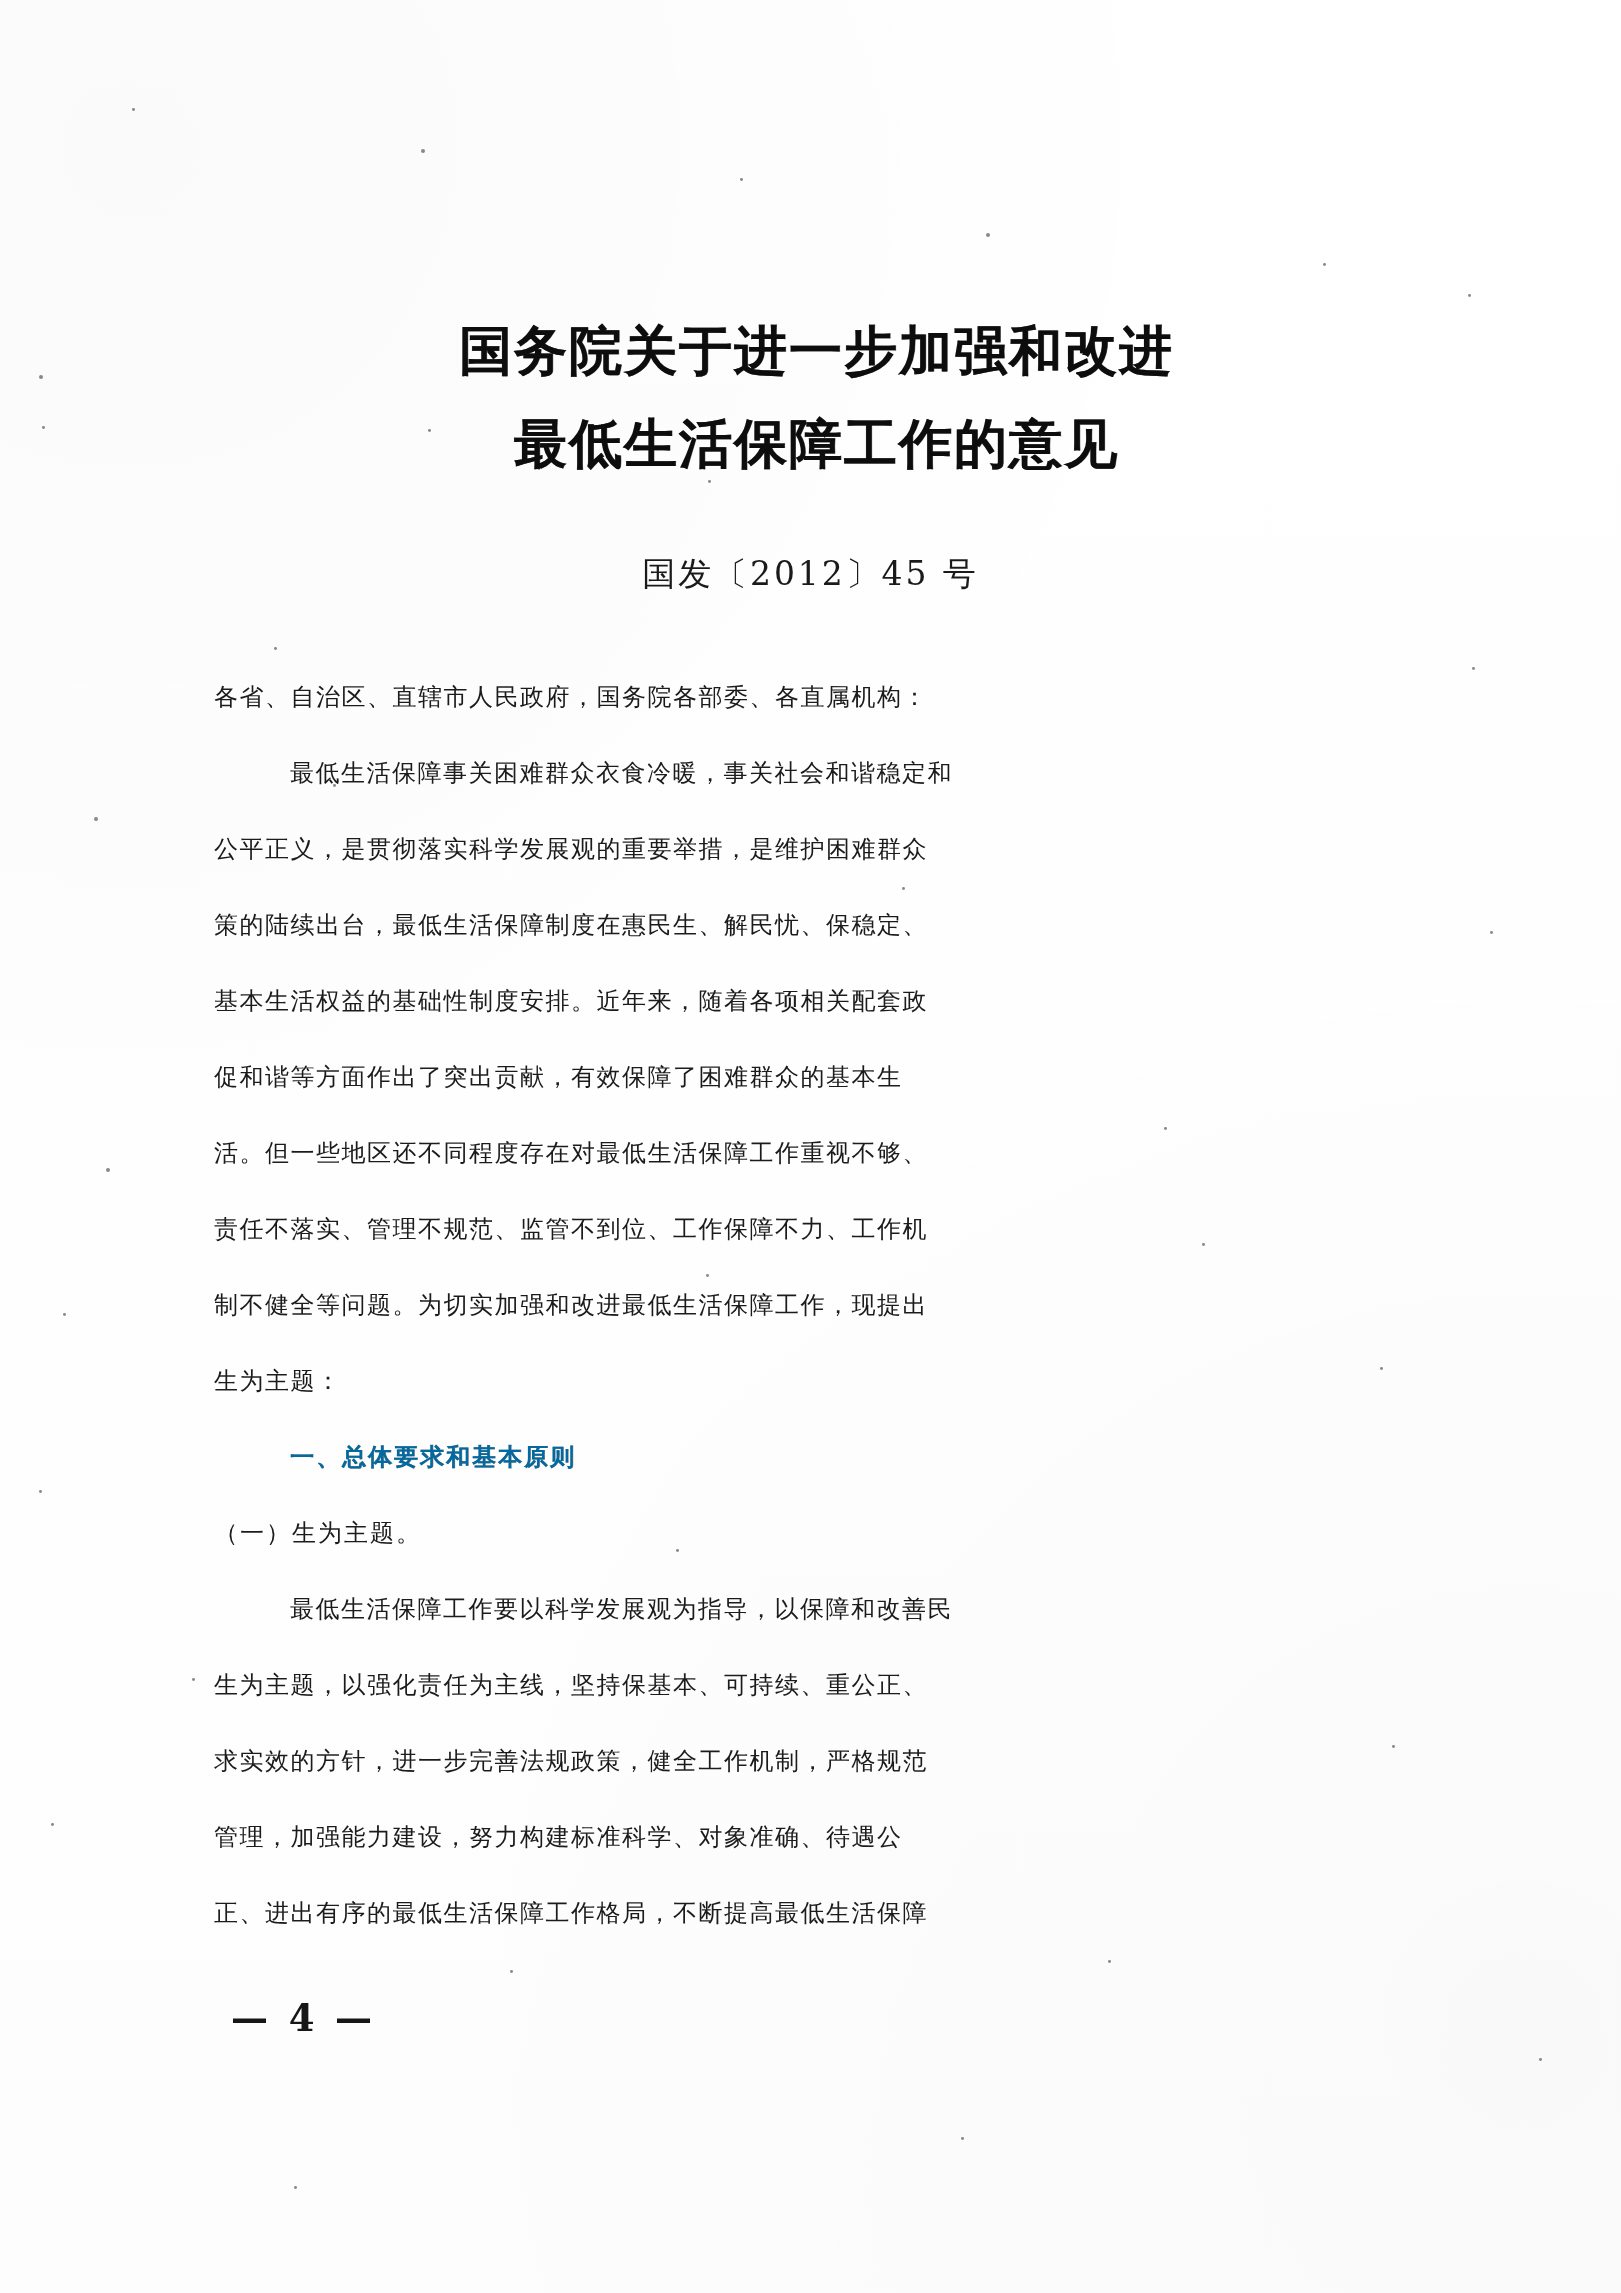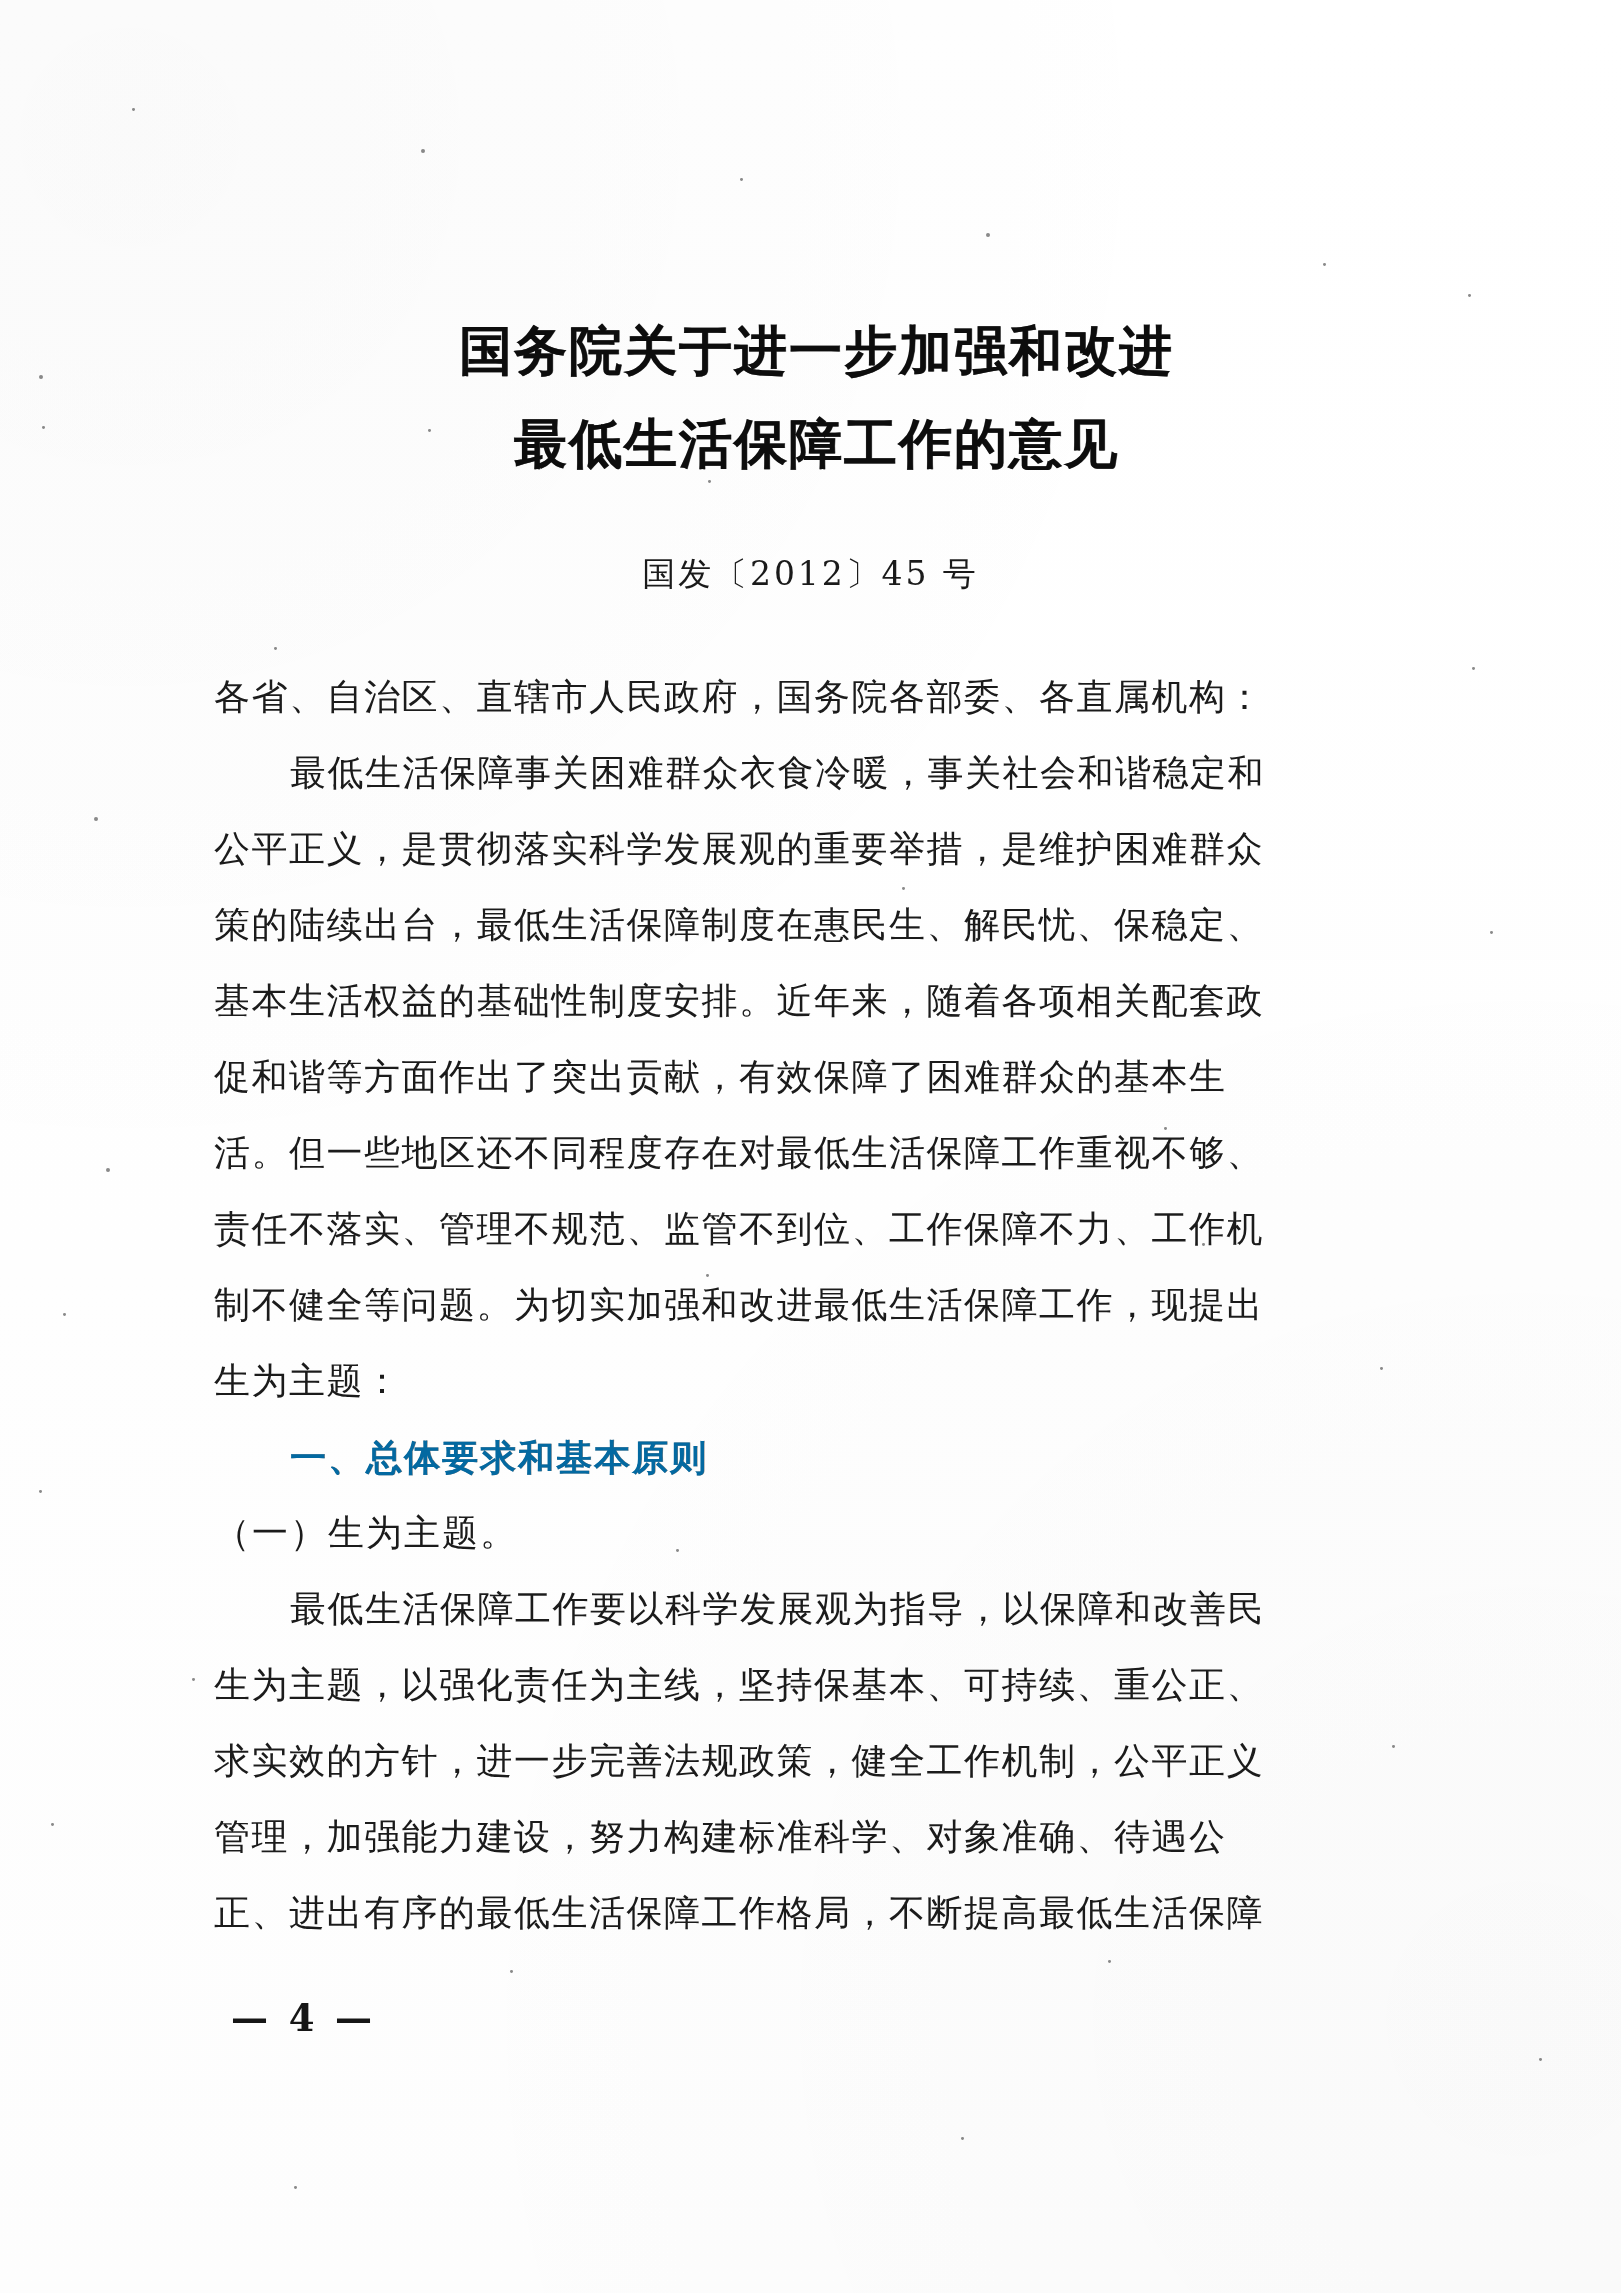--- a/index.html
+++ b/index.html
@@ -91,21 +91,21 @@
 
   
   .body-block {
     position: absolute;
     left: 214px;
     top: 659px;
     width: 1168px;
   }
 
   .line {
-    font-size: 36px;
+    font-size: 24px;
     line-height: 76px;
     height: 76px;
     letter-spacing: 1.5px;
     color: #1b1b1b;
     white-space: nowrap;
     font-family: "DejaVu Serif", "Liberation Serif", serif;
   }
 
   .line.indent-2 {
     text-indent: 76px;
@@ -198,21 +198,21 @@
       <div class="line">责任不落实、管理不规范、监管不到位、工作保障不力、工作机</div>
       <div class="line">制不健全等问题。为切实加强和改进最低生活保障工作，现提出</div>
       <div class="line">生为主题：</div>
 
       <div class="line heading">一、总体要求和基本原则</div>
 
       <div class="line subheading">（一）生为主题。</div>
 
       <div class="line indent-2">最低生活保障工作要以科学发展观为指导，以保障和改善民</div>
       <div class="line">生为主题，以强化责任为主线，坚持保基本、可持续、重公正、</div>
-      <div class="line">求实效的方针，进一步完善法规政策，健全工作机制，公平正义</div>
+      <div class="line">求实效的方针，进一步完善法规政策，健全工作机制，严格规范</div>
       <div class="line">管理，加强能力建设，努力构建标准科学、对象准确、待遇公</div>
       <div class="line">正、进出有序的最低生活保障工作格局，不断提高最低生活保障</div>
 
     </div>
 
     <div class="page-footer">— 4 —</div>
 
   </div>
 </div>
 

